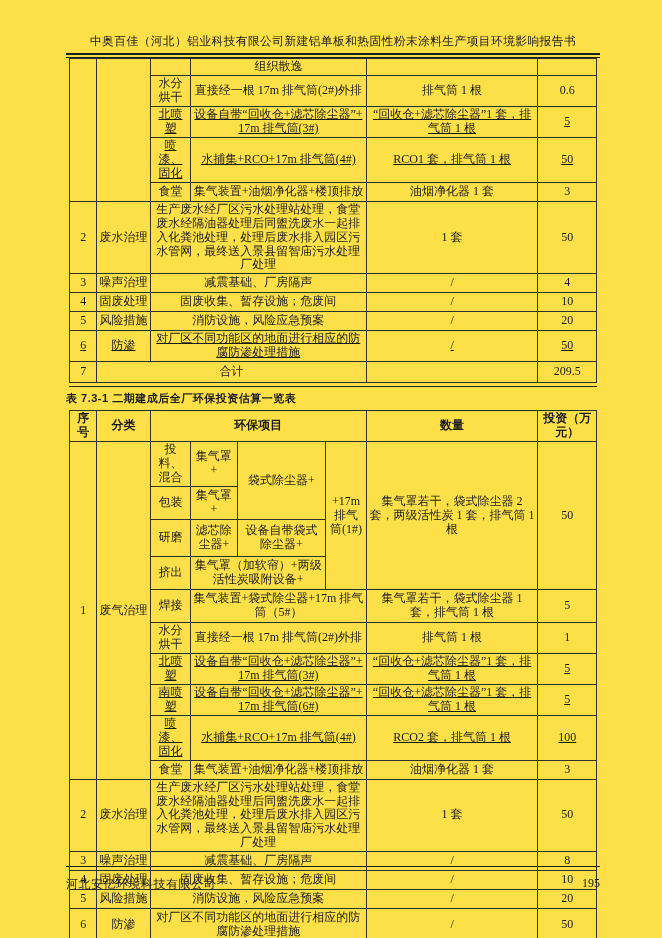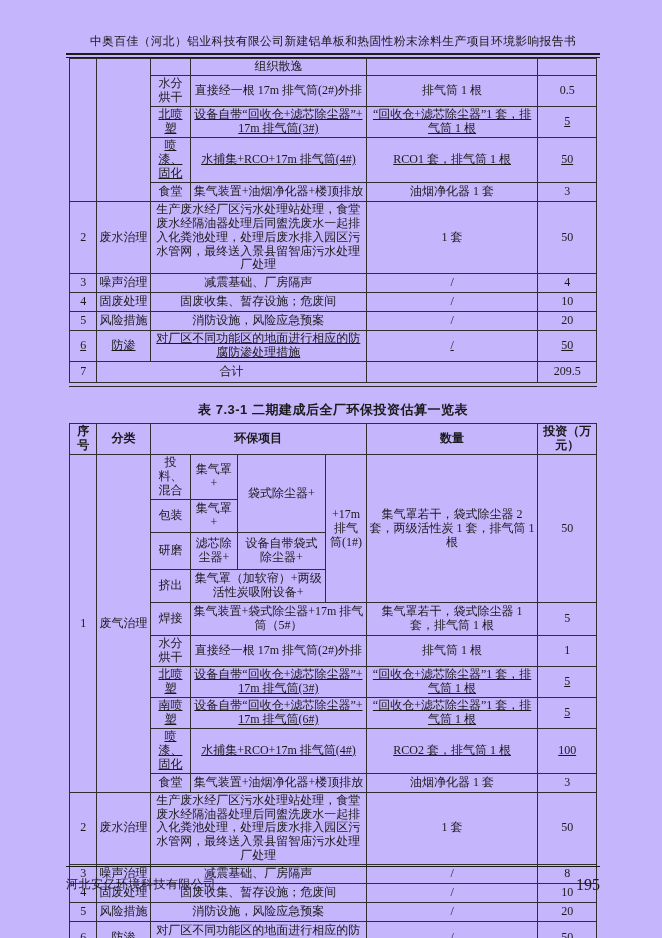--- a/index.html
+++ b/index.html
@@ -1,56 +1,56 @@
 <!DOCTYPE html>
 <html lang="zh"><head>
 <meta charset="utf-8">
 <style>
   html,body{margin:0;padding:0;background:#e8e8e8;}
   .page{
-    width:662px;height:938px;background:#c4b5fd;position:relative;
+    width:662px;height:938px;background:#fde047;position:relative;
     font-family:"Liberation Serif","DejaVu Serif",serif;color:#1a1a1a;
     box-sizing:border-box;overflow:hidden;
   }
   .content{padding:34px 62px 0 66px;}
   .hdr-text{
     text-align:center;font-size:12px;letter-spacing:.4px;line-height:1.2;
     white-space:nowrap;transform:scale(.98);
   }
   .hdr-rule{margin-top:5px;height:2px;border-top:2px solid #1c1c1c;border-bottom:1px solid #1c1c1c;}
   table.t{
     border-collapse:collapse;table-layout:fixed;width:528px;margin:0 auto;
     font-size:12px;line-height:1.16;
     border:1.5px solid #2a2a2a;
   }
   table.t td,table.t th{
     border:1px solid #2f2f2f;text-align:center;vertical-align:middle;
     padding:1px 2px;font-weight:normal;word-break:break-all;overflow:hidden;
   }
   .dbl{height:2px;border-bottom:1.5px solid #2a2a2a;width:528px;margin:1px auto 0 auto;}
   .caption{
-    text-align:center;font-weight:bold;font-size:13px;margin:14px 0 4px 0;
+    font-weight:bold;font-size:11px;margin:4px 0 4px 0;
     font-family:"Liberation Sans","DejaVu Sans",sans-serif;letter-spacing:.5px;
   }
   .h13 td{height:13px;}
   .h16 td{height:16px;}
   .h18 td{height:18px;}
   .h26 td{height:26px;margin-top:16px;}
   .h28 td{height:28px;text-decoration:underline;}
   .h30 td{height:30px;}
   .h34 td{height:34px;}
   .t1-first{margin-top:15px;}
   table.t tr.tbl2-head th{height:28px;font-weight:bold;}
   .footer{
     position:absolute;left:66px;right:62px;top:866px;
     border-top:1px solid #1c1c1c;padding-top:9px;
     display:flex;justify-content:space-between;align-items:flex-start;
     font-size:12px;letter-spacing:.5px;
   }
-  .pgnum{font-size:16px;letter-spacing:0;text-align:right;}
+  .pgnum{font-size:12px;letter-spacing:0;text-align:right;}
 </style>
 </head>
 <body>
 
 <div class="page">
   <div class="content">
 
     <div class="hdr-text">中奥百佳（河北）铝业科技有限公司新建铝单板和热固性粉末涂料生产项目环境影响报告书</div>
     <div class="hdr-rule"></div>
 
@@ -69,21 +69,21 @@
         <td rowspan="5"></td>
         <td></td>
         <td>组织散逸</td>
         <td></td>
         <td></td>
       </tr>
       <tr class="h26">
         <td>水分烘干</td>
         <td>直接经一根 17m 排气筒(2#)外排</td>
         <td>排气筒 1 根</td>
-        <td>0.5</td>
+        <td>0.6</td>
       </tr>
       <tr class="h28">
         <td>北喷塑</td>
         <td>设备自带“回收仓+滤芯除尘器”+17m 排气筒(3#)</td>
         <td>“回收仓+滤芯除尘器”1 套，排气筒 1 根</td>
         <td>5</td>
       </tr>
       <tr class="h28">
         <td>喷漆、固化</td>
         <td>水捕集+RCO+17m 排气筒(4#)</td>

